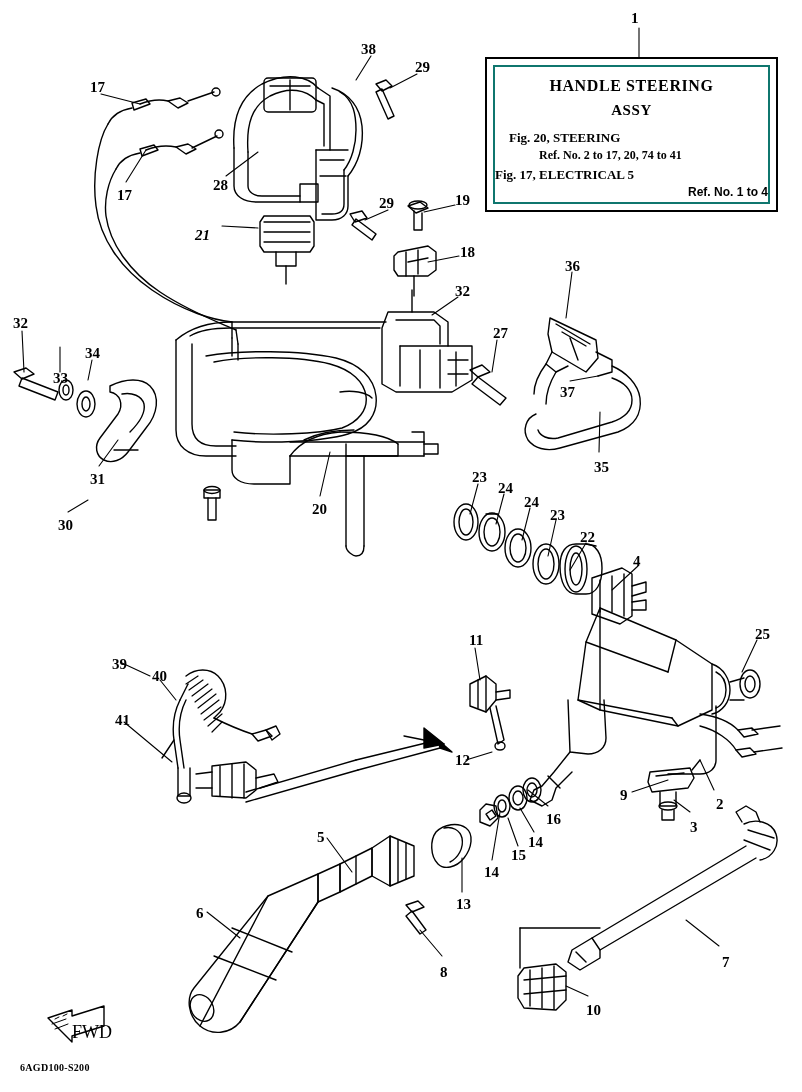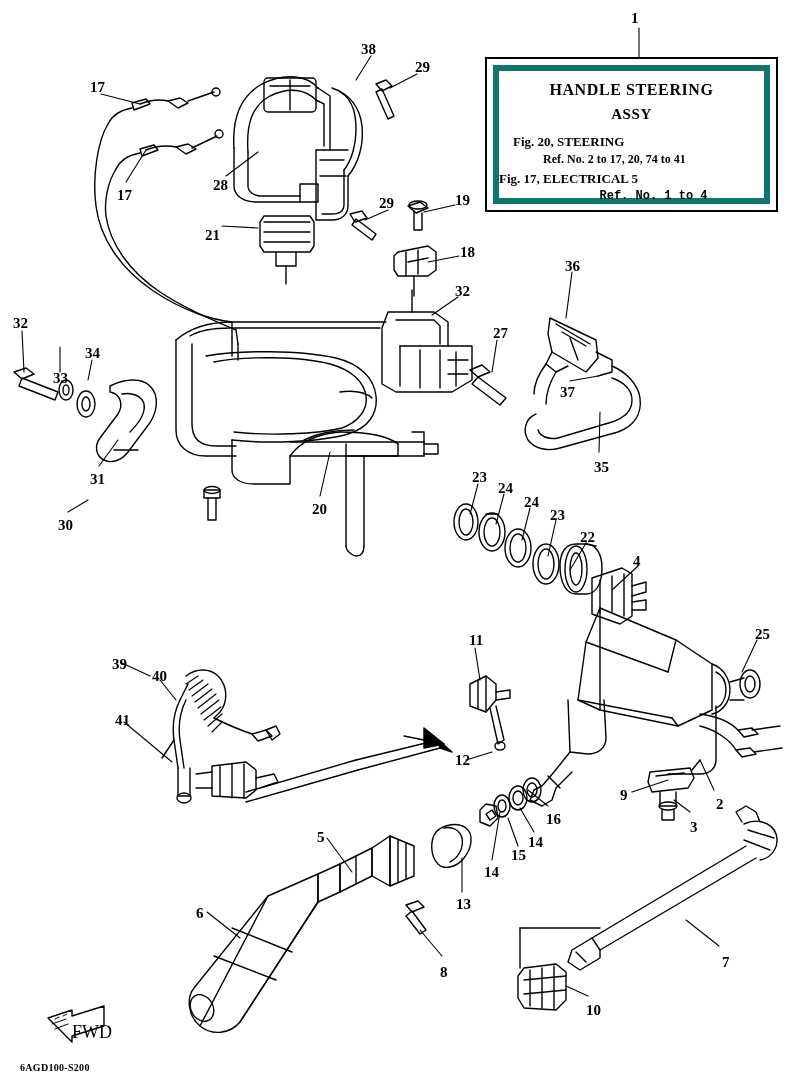--- a/index.html
+++ b/index.html
@@ -42,21 +42,21 @@
     top: 57px;
     width: 293px;
     height: 155px;
     border: 2px solid #000;
     background: #fff;
     box-sizing: border-box;
   }
   .titlebox .inner {
     position: absolute;
     left: 6px; top: 6px; right: 6px; bottom: 6px;
-    border: 6px solid #0f766e;
+    border: 2px solid #0f766e;
     box-sizing: border-box;
     padding-top: 10px;
     text-align: center;
   }
   .tb-line1 {
     font-family: "Liberation Serif", serif;
     font-weight: bold;
     font-size: 16px;
     letter-spacing: 0.6px;
   }
@@ -84,24 +84,24 @@
     margin-top: 2px;
   }
   .tb-fig2 {
     font-family: "Liberation Serif", serif;
     font-weight: bold;
     font-size: 13px;
     text-align: left;
     margin-top: 4px;
   }
   .tb-ref2 {
-    font-family: Liberation Mono, monospace;
+    font-family: Liberation Sans, sans-serif;
     font-weight: bold;
     font-size: 12px;
-    text-align: center;
+    text-align: right;
     margin-left: 44px;
     margin-top: 2px;
   }
   .fwd-label {
     position: absolute;
     left: 72px;
     top: 1022px;
     font-family: "Liberation Serif", serif;
     font-weight: normal;
     font-size: 18px;
@@ -517,21 +517,21 @@
 
   <div id="callout-layer">
       <div class="callout" style="left: 631px; top: 11px;">1</div>
       <div class="callout" style="left: 361px; top: 42px;">38</div>
       <div class="callout" style="left: 415px; top: 60px;">29</div>
       <div class="callout" style="left: 90px; top: 80px;">17</div>
       <div class="callout" style="left: 117px; top: 188px;">17</div>
       <div class="callout" style="left: 213px; top: 178px;">28</div>
       <div class="callout" style="left: 379px; top: 196px;">29</div>
       <div class="callout" style="left: 455px; top: 193px;">19</div>
-      <div class="callout" style="left: 205px; top: 228px;">21</div>
+      <div class="callout" style="left: 195px; top: 228px; font-style: italic;">21</div>
       <div class="callout" style="left: 460px; top: 245px;">18</div>
       <div class="callout" style="left: 565px; top: 259px;">36</div>
       <div class="callout" style="left: 455px; top: 284px;">32</div>
       <div class="callout" style="left: 493px; top: 326px;">27</div>
       <div class="callout" style="left: 13px; top: 316px;">32</div>
       <div class="callout" style="left: 53px; top: 333px; margin-top: 38px;">33</div>
       <div class="callout" style="left: 85px; top: 346px;">34</div>
       <div class="callout" style="left: 560px; top: 385px;">37</div>
       <div class="callout" style="left: 594px; top: 460px;">35</div>
       <div class="callout" style="left: 90px; top: 472px;">31</div>

